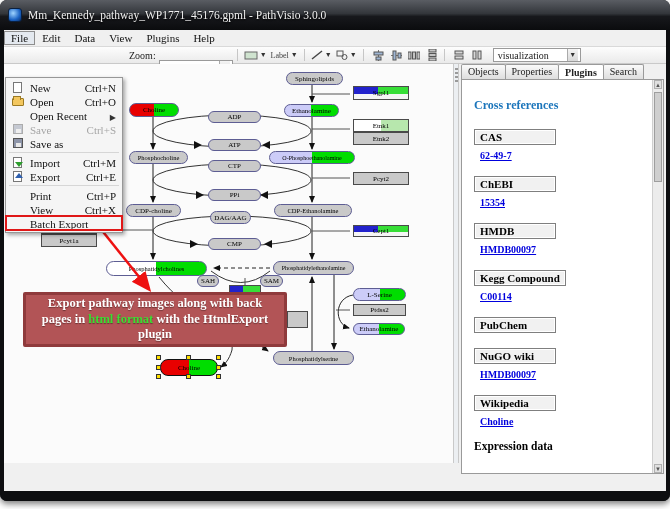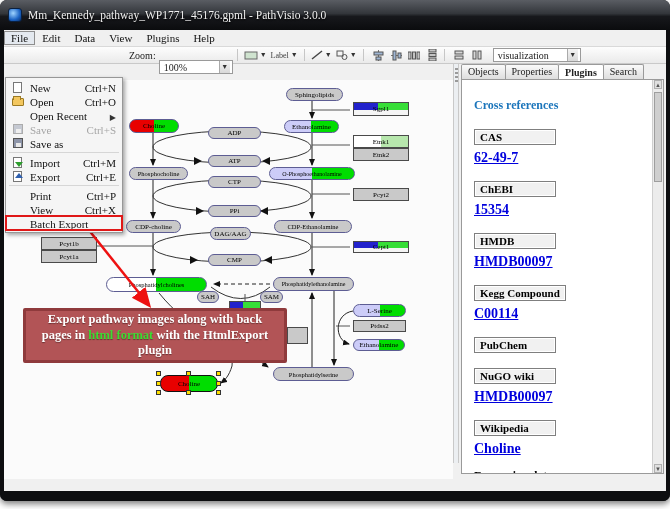--- a/index.html
+++ b/index.html
@@ -20,21 +20,21 @@
   
   .toolbar{position:absolute;left:0;top:17px;width:100%;height:17px;background:linear-gradient(#fdfdfd,#eaeaea);border-bottom:1px solid #c9c9c9;display:flex;align-items:center;font-size:10px;color:#222;}
   .toolbar .sp{width:1px;height:12px;background:#c6c6c6;margin:0 4px;}
   .combo{height:14px;background:#fff;border:1px solid #9a9a9a;display:flex;align-items:center;font-size:10px;padding:0 2px 0 4px;}
   .combo .arr{width:11px;height:12px;margin-left:4px;background:linear-gradient(#f4f4f4,#d8d8d8);border-left:1px solid #aaa;display:flex;align-items:center;justify-content:center;font-size:7px;color:#333;}
   .tbtn{height:14px;min-width:16px;border:1px solid transparent;display:flex;align-items:center;justify-content:flex-end;margin:0 1px;color:#444;}
   .tbtn svg{display:block;}
   .ddmark{font-size:7px;color:#333;margin-left:2px;}
   
   .main{position:absolute;left:0;top:34px;width:100%;height:399px;}
-  .canvas{position:absolute;left:0;top:0;width:449px;height:399px;background:#fbfbfb;overflow:hidden;margin-top:16px;}
+  .canvas{position:absolute;left:0;top:0;width:449px;height:399px;background:#fbfbfb;overflow:hidden;}
   .splitter{position:absolute;left:449px;top:0;width:6px;height:399px;background:#eceff2;border-left:1px solid #c9c9c9;border-right:1px solid #c9c9c9;}
   .splitter .dots{position:absolute;left:1px;top:4px;width:3px;height:16px;background:repeating-linear-gradient(#9a9a9a 0 2px,transparent 2px 4px);}
   .edges,.overlay{position:absolute;left:0;top:0;}
   .edges{z-index:1;}
   .nodes-layer{position:absolute;left:0;top:0;width:449px;height:399px;z-index:2;}
   .overlay{z-index:7;pointer-events:none;}
   .pnode{position:absolute;display:flex;align-items:center;justify-content:center;overflow:hidden;color:#000;}
   .pnode span{white-space:nowrap;}
   .pill{border-radius:8px;border:1px solid #5d5d93;}
   .rect{border-radius:0;border:1px solid #4a4a4a;}
@@ -52,21 +52,21 @@
   .annot .hl{color:#3ddd33;}
   
   .panel{position:absolute;left:455px;top:0;width:207px;height:412px;background:#f0f0f0;}
   .tabs{position:absolute;left:2px;top:0;display:flex;font-size:10px;color:#222;}
   .tab{padding:1px 6px 2px 6px;border:1px solid #9a9a9a;border-bottom:none;background:linear-gradient(#fafafa,#dcdcdc);margin-right:-1px;border-radius:2px 2px 0 0;}
   .tab.active{background:#fff;position:relative;top:0;padding-top:2px;font-weight:bold;}
   .panel-content{position:absolute;left:2px;top:15px;right:2px;bottom:2px;background:#fff;border:1px solid #9a9a9a;overflow:hidden;padding:8px 12px;}
   .xref-head{color:#1b75bb;font-weight:bold;font-size:12px;margin:10px 0 14px 0;}
   .xsec{margin-bottom:13px;}
   .xsec .hd{display:inline-block;min-width:82px;border:1px solid #7f7f7f;background:#f1f1f1;box-shadow:inset 0 0 0 1px #fff;padding:1px 5px;font-weight:bold;font-size:11px;color:#000;}
-  .xsec .val{display:block;margin:5px 0 0 0;font-size:14px;font-weight:bold;}
+  .xsec .val{display:block;margin:5px 0 0 6px;font-size:10px;font-weight:bold;}
   .xsec .val.link{color:#0000dd;text-decoration:underline;cursor:pointer;}
   .xsec .val.plain{color:#222;font-weight:normal;}
   .expr-head{font-weight:bold;font-size:11.5px;color:#000;margin-top:4px;}
   .pscroll{position:absolute;right:0;top:0;bottom:0;width:11px;background:#ececec;border-left:1px solid #cfcfcf;}
   .pscroll .btn{position:absolute;left:1px;width:8px;height:9px;background:#e0e0e0;border:1px solid #b0b0b0;font-size:6px;color:#555;display:flex;align-items:center;justify-content:center;}
   .pscroll .thumb{position:absolute;left:1px;top:12px;width:8px;height:90px;background:#cfcfcf;border:1px solid #9e9e9e;}
   
   .statusbar{position:absolute;left:0;top:446px;width:100%;height:15px;background:#f0f0f0;border-top:1px solid #cfcfcf;display:flex;align-items:center;font-size:10px;color:#222;padding:0 4px;white-space:nowrap;overflow:hidden;}
   
   .filemenu{position:absolute;left:1px;top:47px;width:118px;background:#f5f5f5;border:1px solid #979797;box-shadow:2px 2px 4px rgba(0,0,0,.35);z-index:50;padding:2px 0;font-size:11px;color:#111;}

